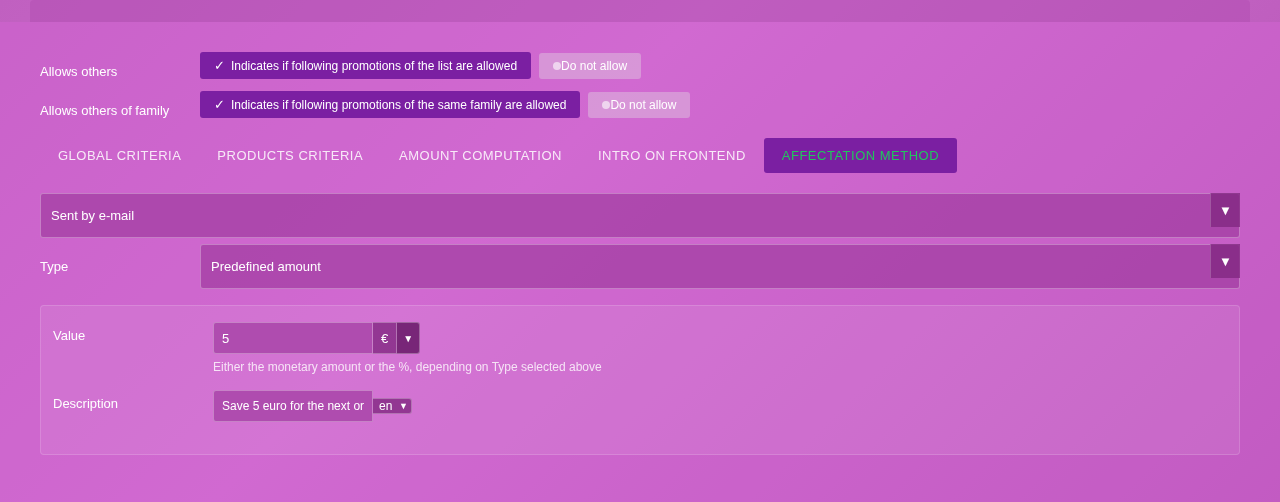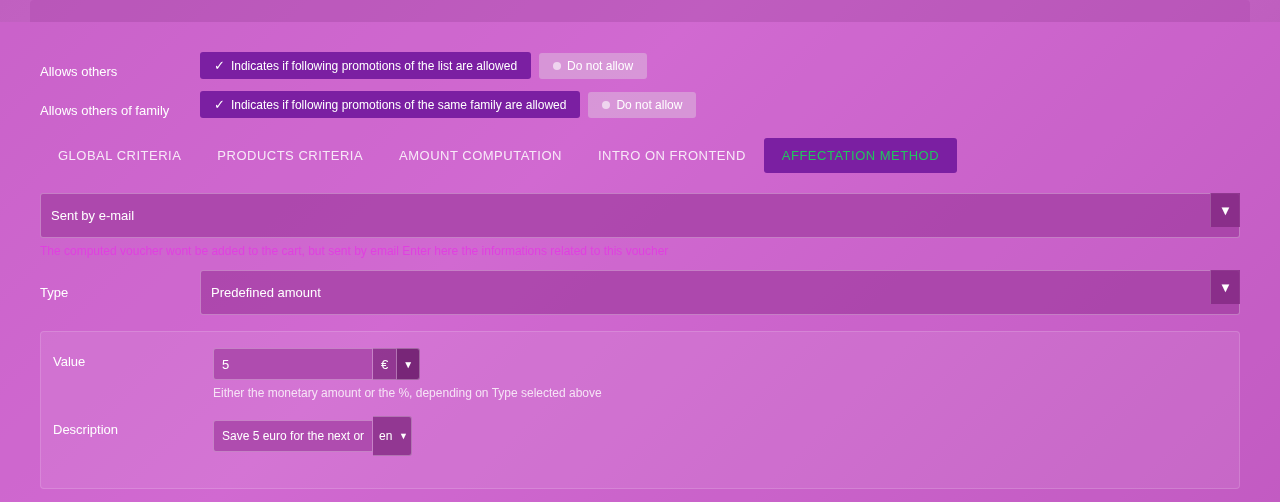--- a/index.html
+++ b/index.html
@@ -73,21 +73,20 @@
 
     .option-unselected {
       background: rgba(220, 180, 220, 0.6);
       color: #fff;
       border: none;
       border-radius: 3px;
       padding: 6px 14px;
       font-size: 12px;
       display: flex;
       align-items: center;
-      gap: 6px;
       cursor: pointer;
     }
 
     .option-unselected .dot {
       width: 8px;
       height: 8px;
       background: rgba(255,255,255,0.6);
       border-radius: 50%;
       display: inline-block;
     }
@@ -281,21 +280,21 @@
       color: #fff;
       font-size: 12px;
       padding: 0 8px;
       border-radius: 3px 0 0 3px;
       outline: none;
     }
 
     .lang-dropdown-wrapper {
       position: relative;
       display: flex;
-      height: 40px;
+      height: 16px;
     }
 
     .lang-select {
       background: rgba(130, 40, 130, 0.8);
       border: 1px solid rgba(255,255,255,0.3);
       border-left: none;
       color: #fff;
       font-size: 12px;
       padding: 0 6px;
       border-radius: 0 3px 3px 0;
@@ -369,21 +368,20 @@
       <div class="dropdown-wrapper">
         <select class="dropdown-full">
           <option>Sent by e-mail</option>
           <option>Added to cart</option>
           <option>Coupon code</option>
         </select>
         <div class="dropdown-arrow">▼</div>
       </div>
     </div>
 
-    <div class="hint-text">The computed voucher wont be added to the cart, but sent by email Enter here the informations related to this voucher</div>
 
     <div class="type-row">
       <div class="type-label">Type</div>
       <div class="type-dropdown-wrapper">
         <div class="dropdown-wrapper">
           <select class="dropdown-full">
             <option>Predefined amount</option>
             <option>Percentage</option>
             <option>Free shipping</option>
           </select>

